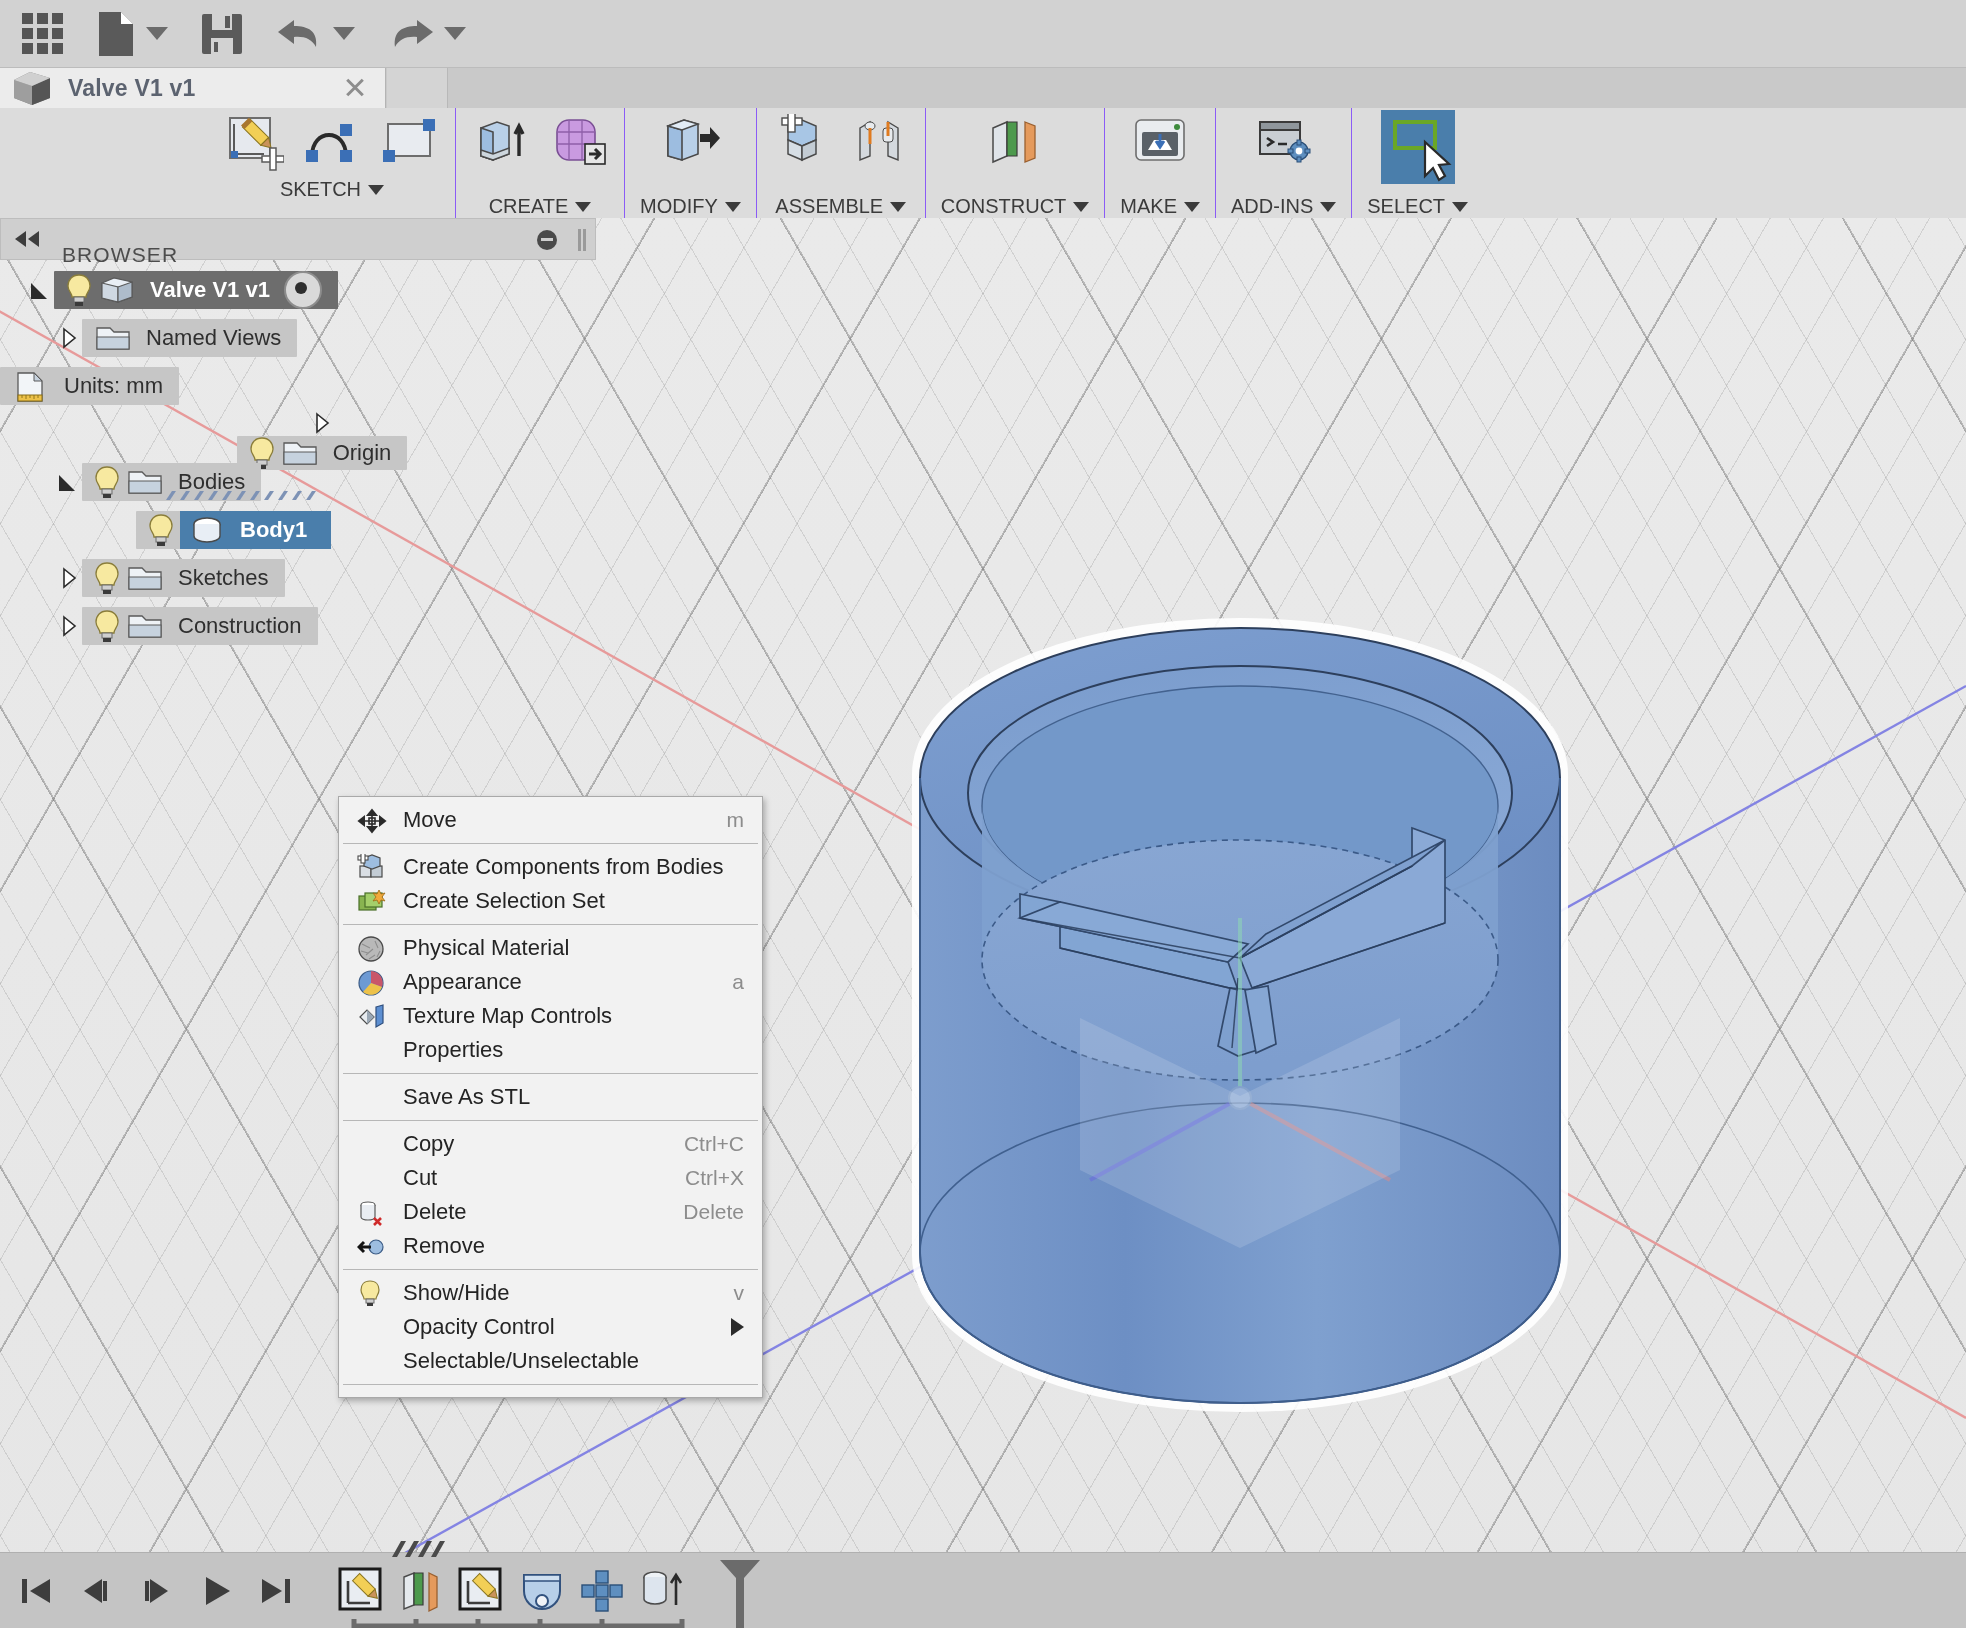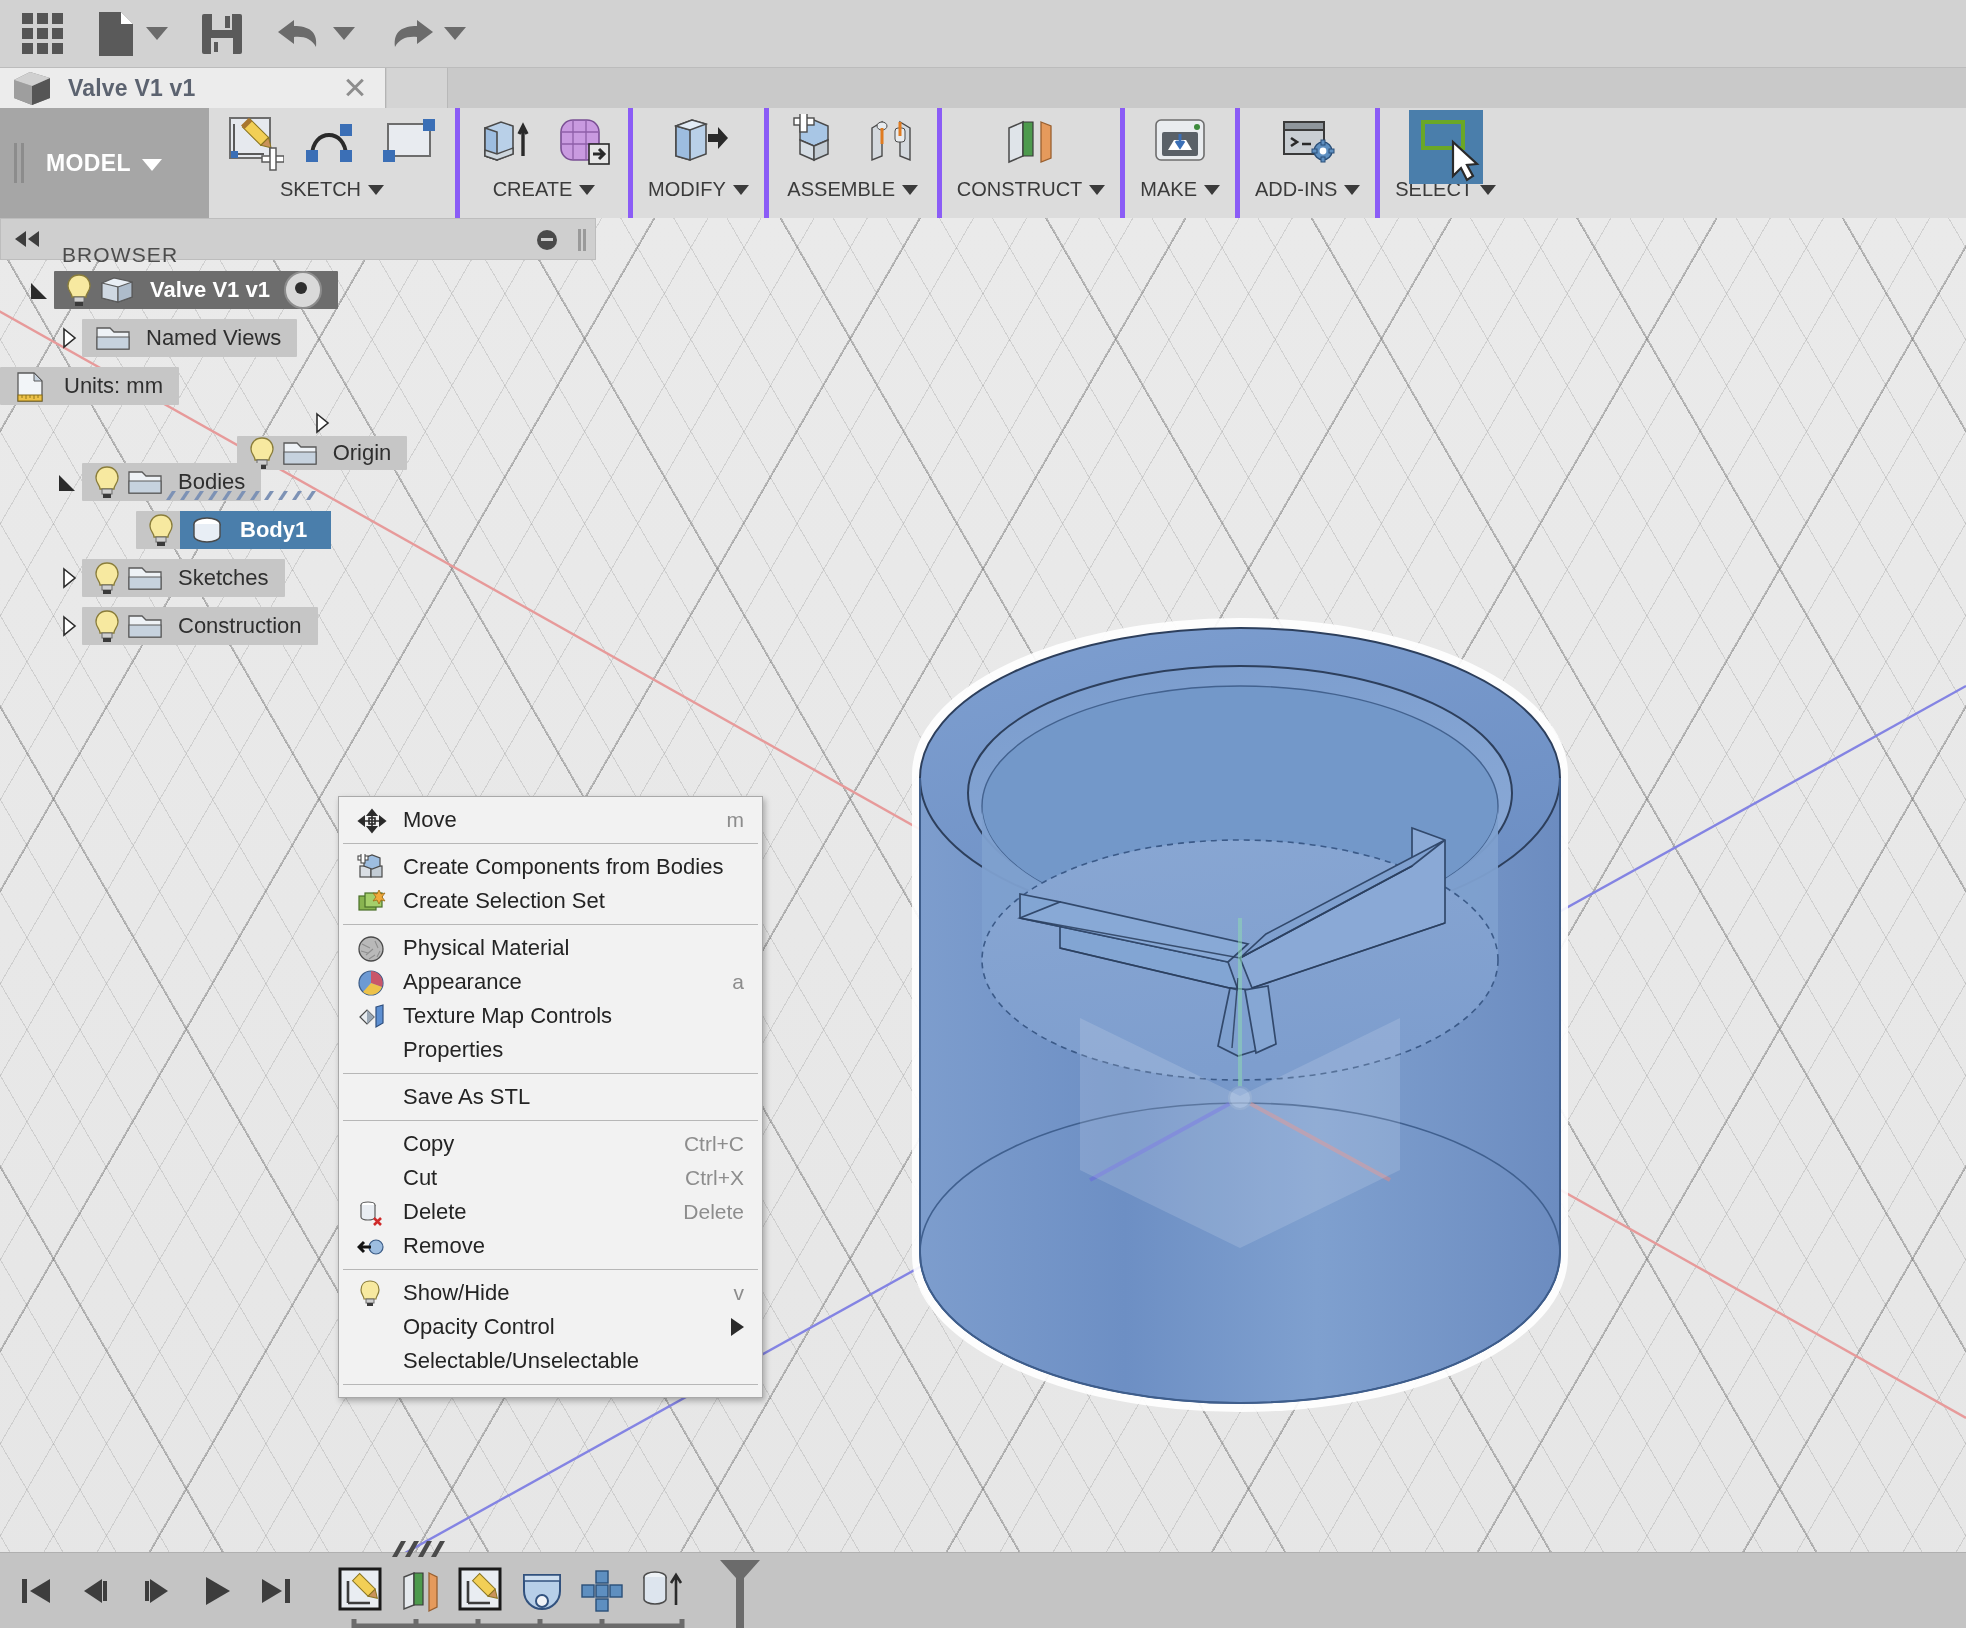--- a/index.html
+++ b/index.html
@@ -38,21 +38,21 @@
   .model-box{position:absolute;left:0;top:0;width:209px;height:110px;background:#a6a6a6;
              display:flex;align-items:center;}
   .grip{width:3px;height:40px;background:#8c8c8c;margin-left:14px;}
   .grip2{width:3px;height:40px;background:#8c8c8c;margin-left:4px;}
   .model-label{font-size:23px;font-weight:bold;color:#fff;margin-left:22px;letter-spacing:0.4px;}
   .model-caret{width:0;height:0;border-left:10px solid transparent;border-right:10px solid transparent;border-top:12px solid #fff;margin-left:11px;margin-top:4px;}
 
   .rb-groups{position:absolute;left:209px;top:0;height:110px;display:flex;align-items:stretch;}
   .rb-group{position:relative;display:flex;flex-direction:column;align-items:center;
             justify-content:flex-start;padding:6px 15px 0 15px;box-sizing:border-box;height:110px;}
-  .rb-group + .rb-group{border-left:5px solid #8b5cf6;}
+  .rb-group + .rb-group{border-left:1px solid #8b5cf6;justify-content:space-between;}
   .rb-icons{display:flex;align-items:flex-start;gap:18px;height:62px;}
   .rb-label{font-size:20px;color:#3b3b3b;display:flex;align-items:center;gap:7px;margin-top:2px;white-space:nowrap;}
   .rb-label .cd{width:0;height:0;border-left:8px solid transparent;border-right:8px solid transparent;border-top:10px solid #3b3b3b;}
   .ico{width:60px;height:58px;position:relative;}
 
   
   .viewport{position:absolute;left:0;top:218px;width:1966px;height:1410px;overflow:hidden;
     background:
       repeating-linear-gradient(60deg, rgba(150,150,150,.30) 0 1px, transparent 1px 46px),
       repeating-linear-gradient(-60deg, rgba(150,150,150,.30) 0 1px, transparent 1px 46px),
@@ -175,26 +175,20 @@
             <path d="M4 12 L20 4 L40 10 L22 18 Z" fill="#d0d0d0"></path>
           </svg>
       </span>
       <span class="tab-title">Valve V1 v1</span>
       <span class="tab-close"></span>
     </div>
     <div class="doc-tab-right"></div>
   </div>
 
   <div class="ribbon">
-    <div class="model-box">
-      <div class="grip"></div>
-      <div class="grip2"></div>
-      <span class="model-label">MODEL</span>
-      <span class="model-caret"></span>
-    </div>
 
     <div class="rb-groups">
 
       <div class="rb-group">
         <div class="rb-icons">
           <span class="ico">
             <svg width="60" height="58" viewBox="0 0 60 58">
               <rect x="6" y="4" width="40" height="40" fill="#e6e9ee" stroke="#6d6d6d" stroke-width="2"></rect>
               <path d="M10 40 v-30" stroke="#5a5a5a" stroke-width="2" fill="none"></path>
                 <path d="M10 40 h30" stroke="#5a5a5a" stroke-width="2" fill="none"></path>

